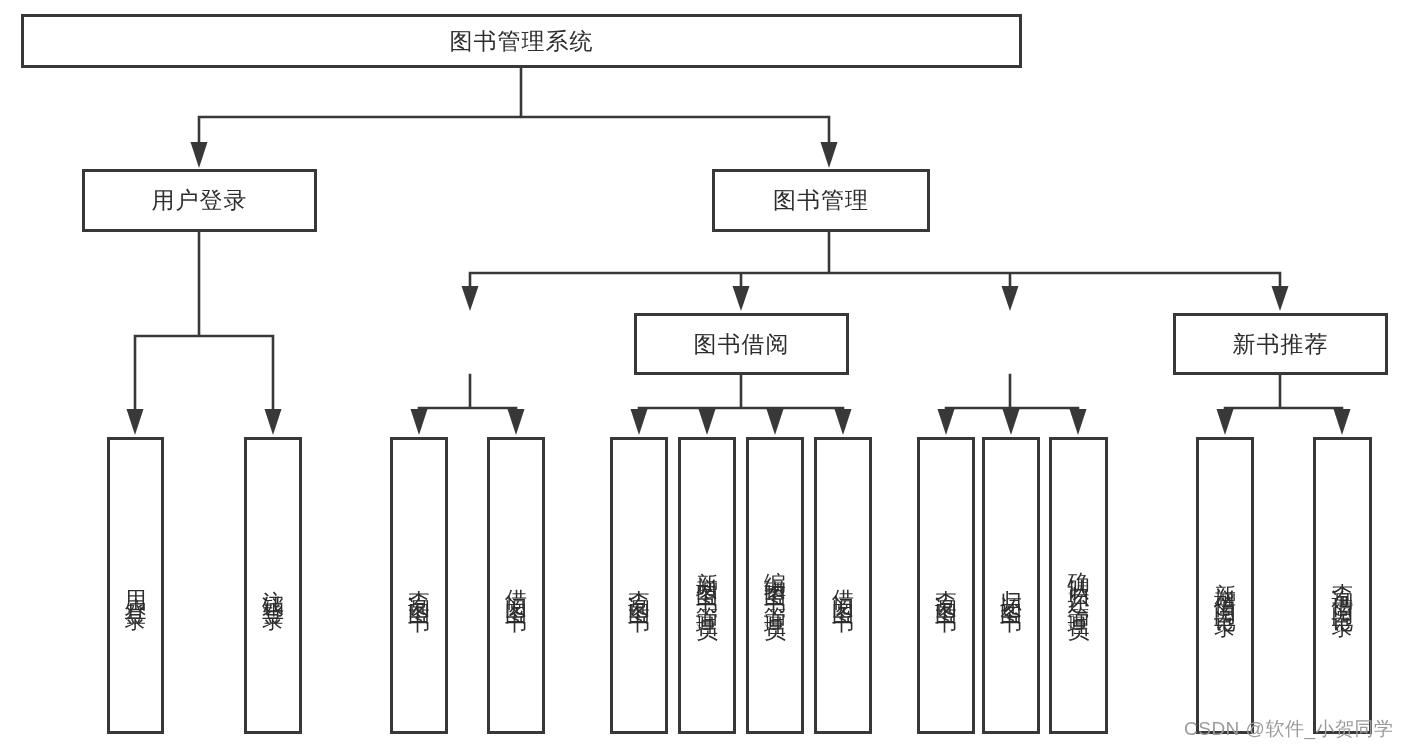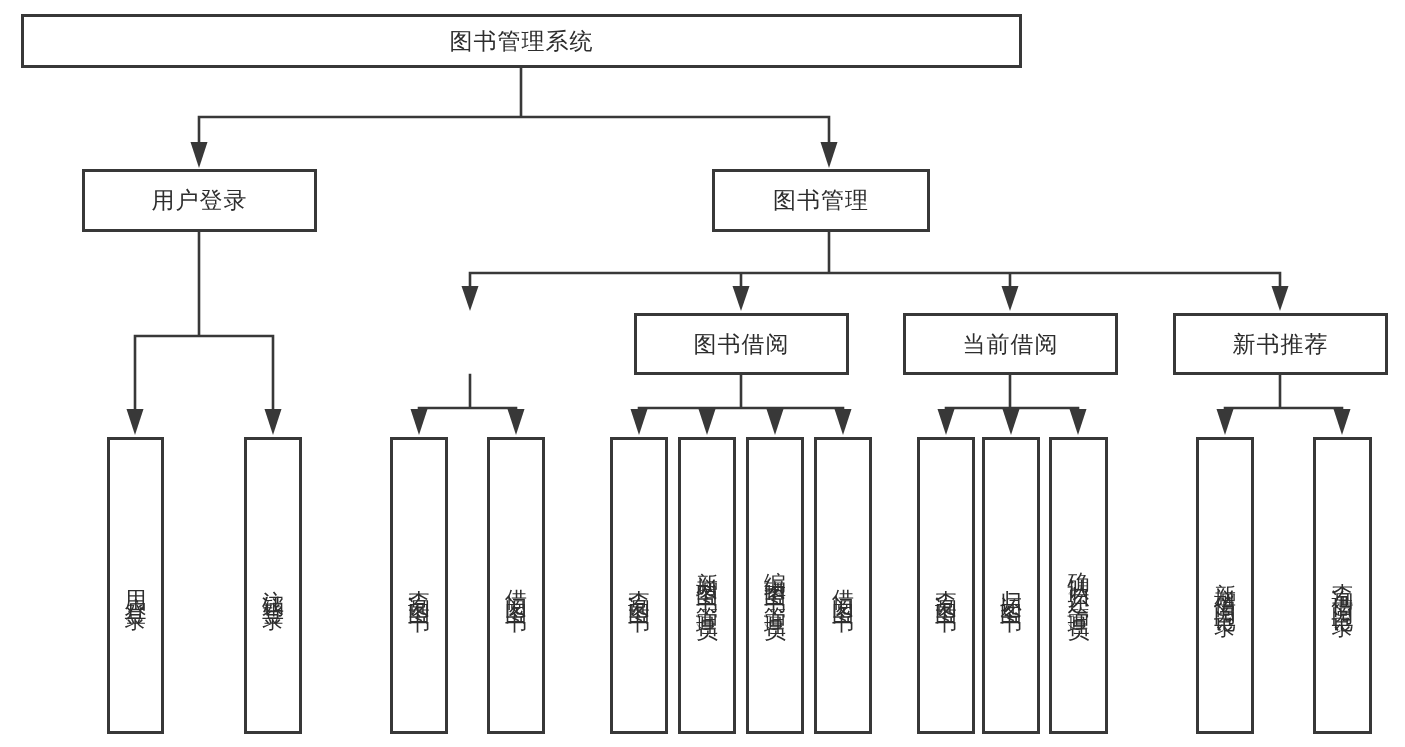--- a/index.html
+++ b/index.html
@@ -102,23 +102,20 @@
   <div class="box hbox" style="left:82px;top:169px;width:235px;height:63px;">
     <span>用户登录</span>
   </div>
   <div class="box hbox" style="left:712px;top:169px;width:218px;height:63px;">
     <span>图书管理</span>
   </div>
 
   <div class="box hbox" style="left:634px;top:313px;width:215px;height:62px;">
     <span>图书借阅</span>
   </div>
-  <div class="box hbox" style="left:903px;top:313px;width:215px;height:62px;">
-    <span>当前借阅</span>
-  </div>
   <div class="box hbox" style="left:1173px;top:313px;width:215px;height:62px;">
     <span>新书推荐</span>
   </div>
 
   <div class="box leaf" style="left:107px;top:437px;width:57px;height:297px;">
     <span class="vtext">用户登录</span>
   </div>
   <div class="box leaf" style="left:244px;top:437px;width:58px;height:297px;">
     <span class="vtext">注销登录</span>
   </div>
@@ -149,14 +146,15 @@
   <div class="box leaf" style="left:1049px;top:437px;width:59px;height:297px;">
     <span class="vtext">确认归还（管理员）</span>
   </div>
   <div class="box leaf" style="left:1196px;top:437px;width:58px;height:297px;">
     <span class="vtext">新增借阅记录</span>
   </div>
   <div class="box leaf" style="left:1313px;top:437px;width:59px;height:297px;">
     <span class="vtext">查询借阅记录</span>
   </div>
 
+  <div class="watermark">CSDN @软件_小贺同学</div>
 
 </div>
 
 </body></html>

